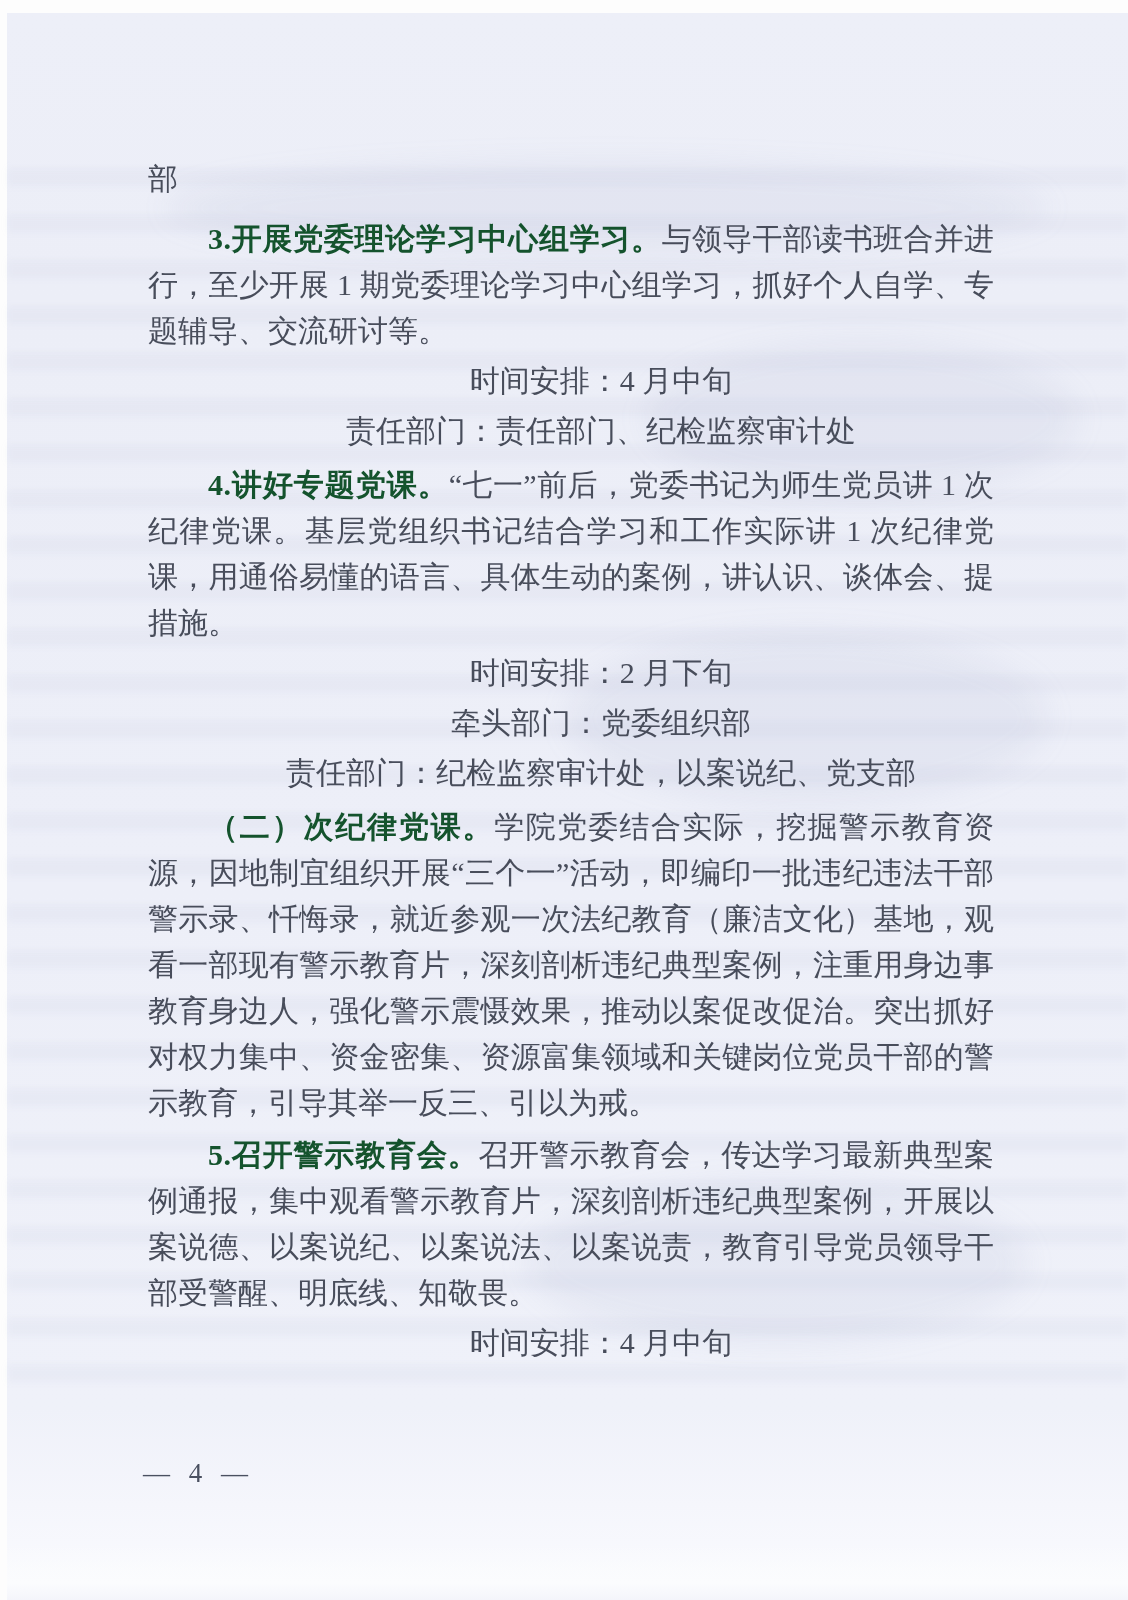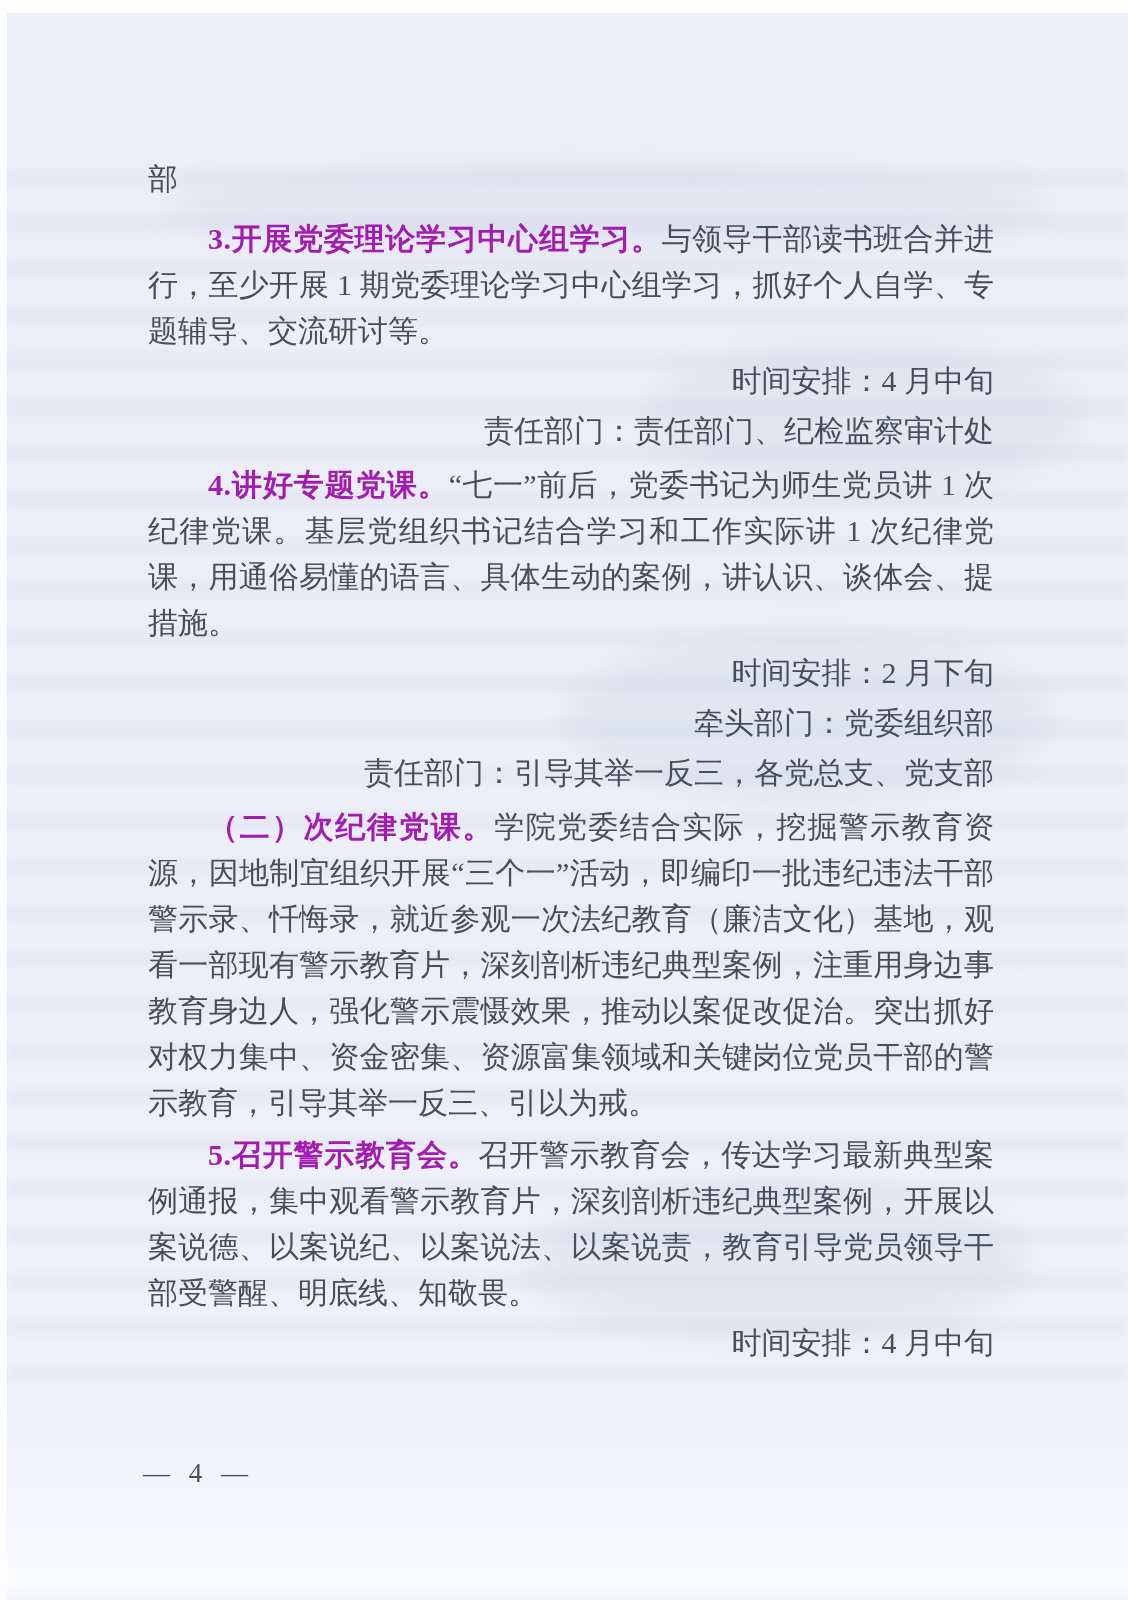--- a/index.html
+++ b/index.html
@@ -82,26 +82,26 @@
     margin-bottom: 14px;
   }
   .para.item {
     text-indent: 2em;
     margin-top: 6px;
     margin-bottom: 2px;
   }
   .para.meta {
     padding-left: 2em;
     line-height: 50px;
-    text-align: right;
+    text-align: center;
     margin: 0;
   }
   .lead {
     font-weight: 700;
-    color: #a21caf;
+    color: #14532d;
     letter-spacing: 0.5px;
     margin-top: 35px;
   }
 
   
   .page-number {
     position: absolute;
     left: 143px;
     top: 1458px;
     font-size: 27px;
@@ -122,19 +122,19 @@
 </div>
 
 <div class="doc-body">
     <p class="para plain">部</p>
     <p class="para item"><b class="lead">3.开展党委理论学习中心组学习。</b>与领导干部读书班合并进行，至少开展 1 期党委理论学习中心组学习，抓好个人自学、专题辅导、交流研讨等。</p>
     <p class="para meta">时间安排：4 月中旬</p>
     <p class="para meta">责任部门：责任部门、纪检监察审计处</p>
     <p class="para item"><b class="lead">4.讲好专题党课。</b>“七一”前后，党委书记为师生党员讲 1 次纪律党课。基层党组织书记结合学习和工作实际讲 1 次纪律党课，用通俗易懂的语言、具体生动的案例，讲认识、谈体会、提措施。</p>
     <p class="para meta">时间安排：2 月下旬</p>
     <p class="para meta">牵头部门：党委组织部</p>
-    <p class="para meta">责任部门：引导其举一反三，各党总支、党支部</p>
+    <p class="para meta">责任部门：纪检监察审计处，以案说纪、党支部</p>
     <p class="para item"><b class="lead">（二）次纪律党课。</b>学院党委结合实际，挖掘警示教育资源，因地制宜组织开展“三个一”活动，即编印一批违纪违法干部警示录、忏悔录，就近参观一次法纪教育（廉洁文化）基地，观看一部现有警示教育片，深刻剖析违纪典型案例，注重用身边事教育身边人，强化警示震慑效果，推动以案促改促治。突出抓好对权力集中、资金密集、资源富集领域和关键岗位党员干部的警示教育，引导其举一反三、引以为戒。</p>
     <p class="para item"><b class="lead">5.召开警示教育会。</b>召开警示教育会，传达学习最新典型案例通报，集中观看警示教育片，深刻剖析违纪典型案例，开展以案说德、以案说纪、以案说法、以案说责，教育引导党员领导干部受警醒、明底线、知敬畏。</p>
     <p class="para meta">时间安排：4 月中旬</p>
   </div>
 
 <div class="page-number">— 4 —</div>
 
 </body></html>

